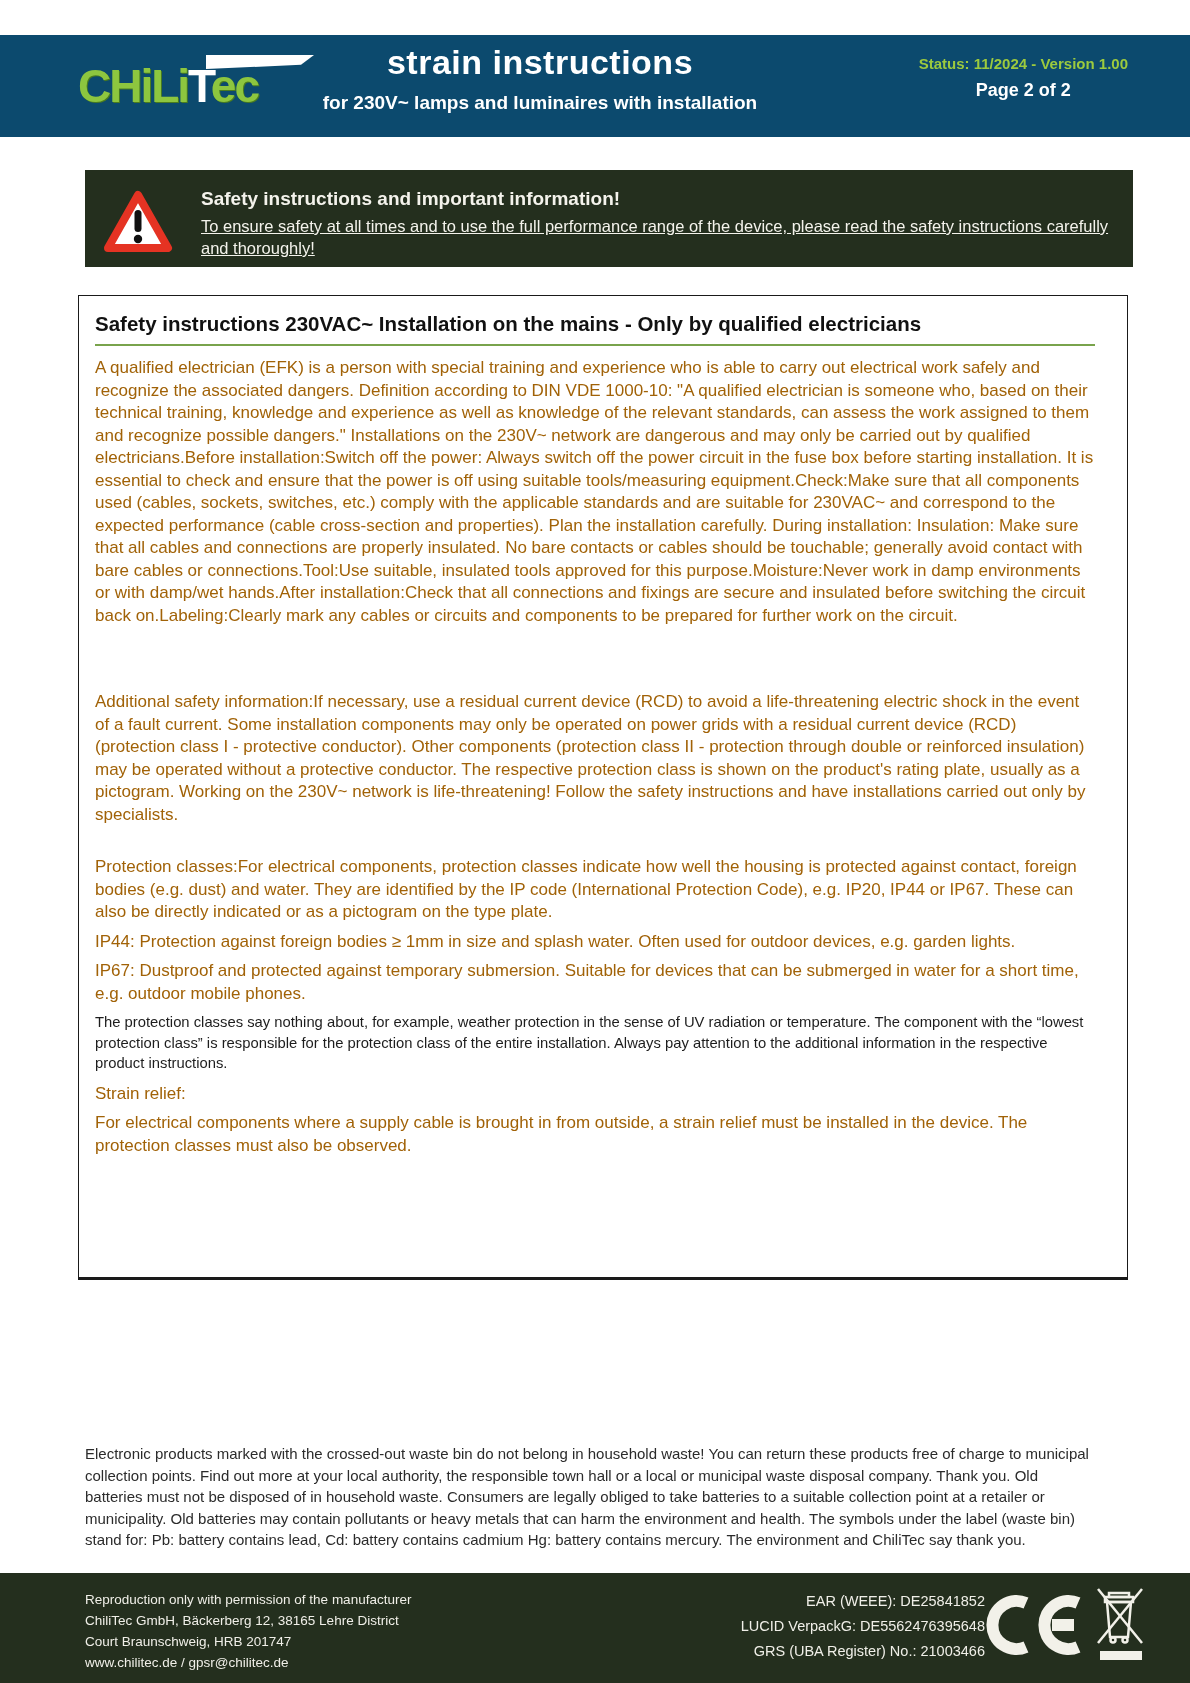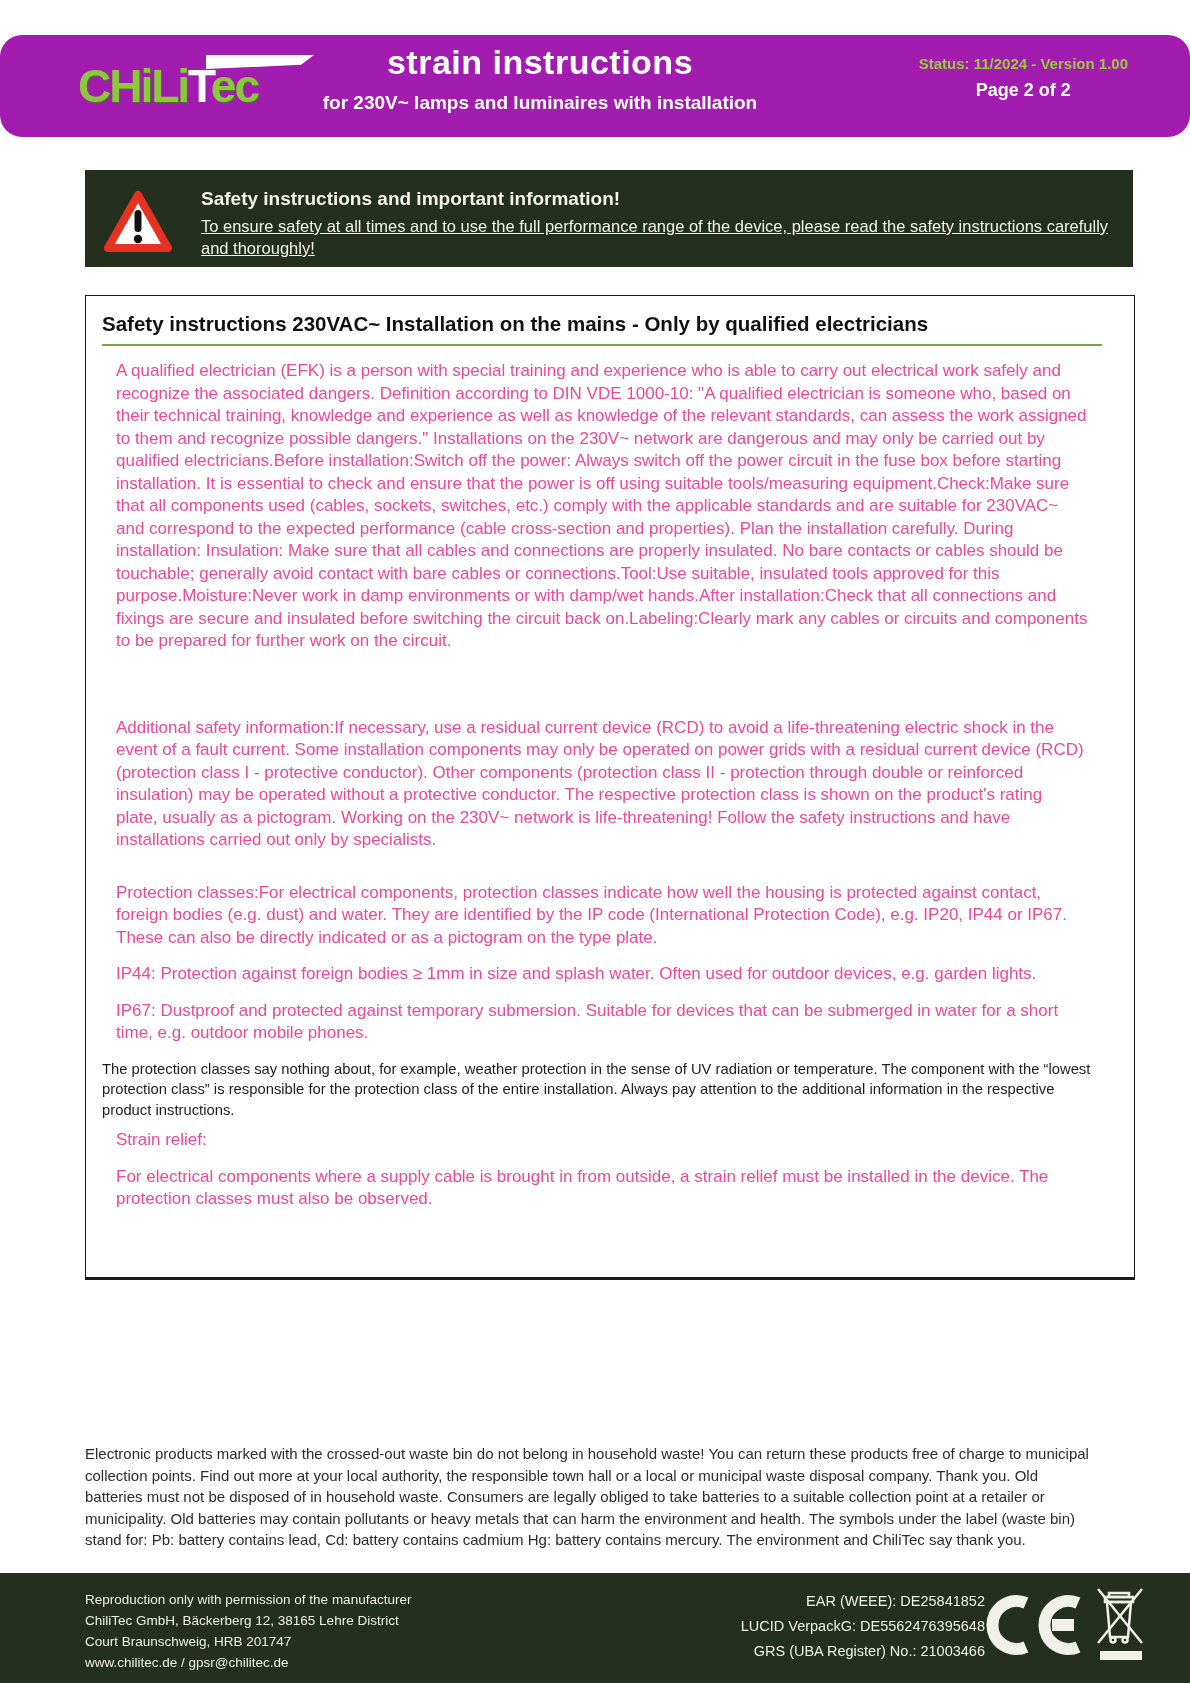--- a/index.html
+++ b/index.html
@@ -8,22 +8,21 @@
     width:1190px; height:1683px;
     background:#ffffff;
     font-family:"Liberation Sans", "DejaVu Sans", sans-serif;
     position:relative;
     color:#1d1d1d;
   }
 
   
   .header {
     position:absolute; top:35px; left:0; width:1190px; height:102px;
-    background:#a21caf;
-    border-radius:22px;
+    background:#0c4a6e;
   }
   .logo {
     position:absolute; left:78px; top:22px; height:60px;
     font-weight:bold; font-size:46px; letter-spacing:-2px;
     line-height:58px; white-space:nowrap;
   }
   .lg-green { color:#8dc63f; text-shadow:1px 1px 0 #4a7c1f; }
   .lg-white { color:#ffffff; position:relative; z-index:2; }
   .swoosh {
     position:absolute; top:-2px; left:128px; width:108px; height:14px;
@@ -47,27 +46,27 @@
     position:absolute; top:170px; left:85px; width:1048px; height:97px;
     background:#242f1e; color:#f4f3ec;
     display:flex; align-items:center; padding:16px 18px 6px 14px;
   }
   .warn-icon { flex:0 0 auto; margin-right:28px; margin-left:4px; }
   .warn-title { font-size:19px; font-weight:bold; margin-bottom:5px; }
   .warn-body { font-size:16.5px; line-height:22px;text-decoration:underline; }
 
   
   .mainbox {
-    position:absolute; top:295px; left:85px; width:1050px; height:985px;
+    position:absolute; top:295px; left:78px; width:1050px; height:985px;
     border:1.5px solid #1a1a1a; border-bottom:3px solid #1a1a1a;
     background:#ffffff; padding:16px 32px 10px 16px; overflow:hidden;
   }
   .main-heading { font-size:20.5px; font-weight:bold; color:#111; }
   .rule { border:none; border-top:2px solid #79a34c; margin:8px 0 11px 0; }
-  .body-text { font-size:17px; line-height:22.5px; color:#ec4899; margin:14px; }
+  .body-text { font-size:17px; line-height:22.5px; color:#a16207; margin:0; }
   .small-text { font-size:14.8px; line-height:20.5px; color:#1d1d1d; margin:0; }
   .gap-lg { margin-top:64px; }
   .gap-md { margin-top:30px; }
   .gap-sm { margin-top:7px; }
   .strain-title { font-size:17px; margin-top:9px; }
 
   
   .disposal {
     position:absolute; top:1443px; left:85px; width:1010px;
     font-size:15px; line-height:21.5px; color:#2b2b2b;

